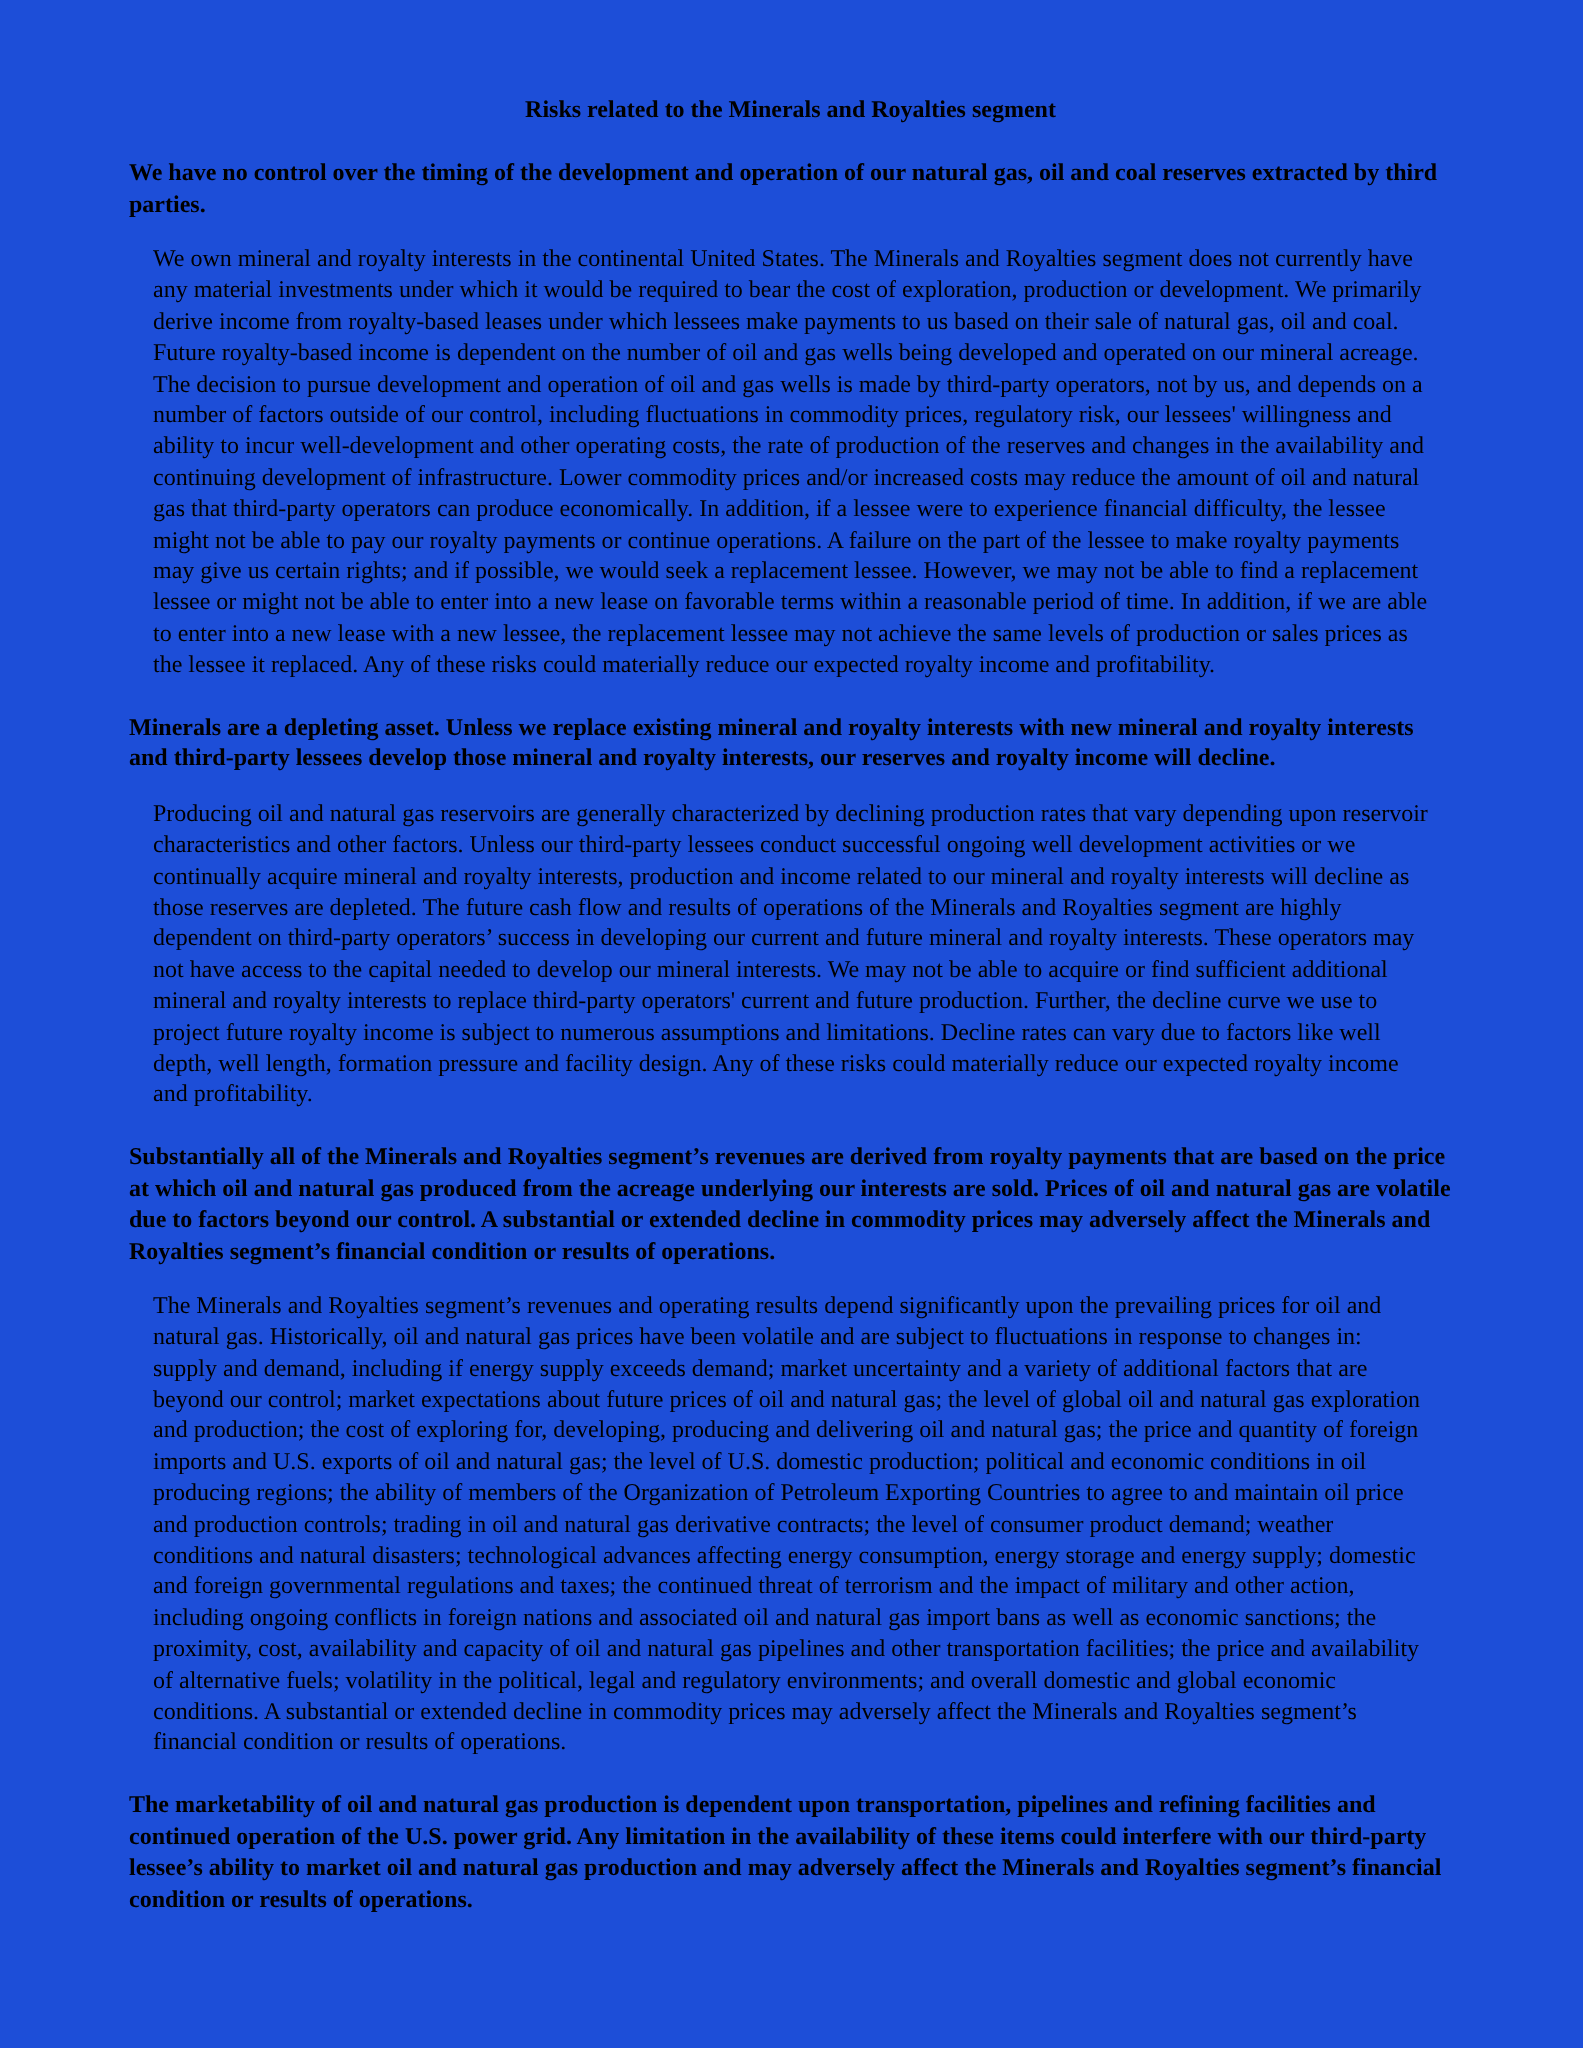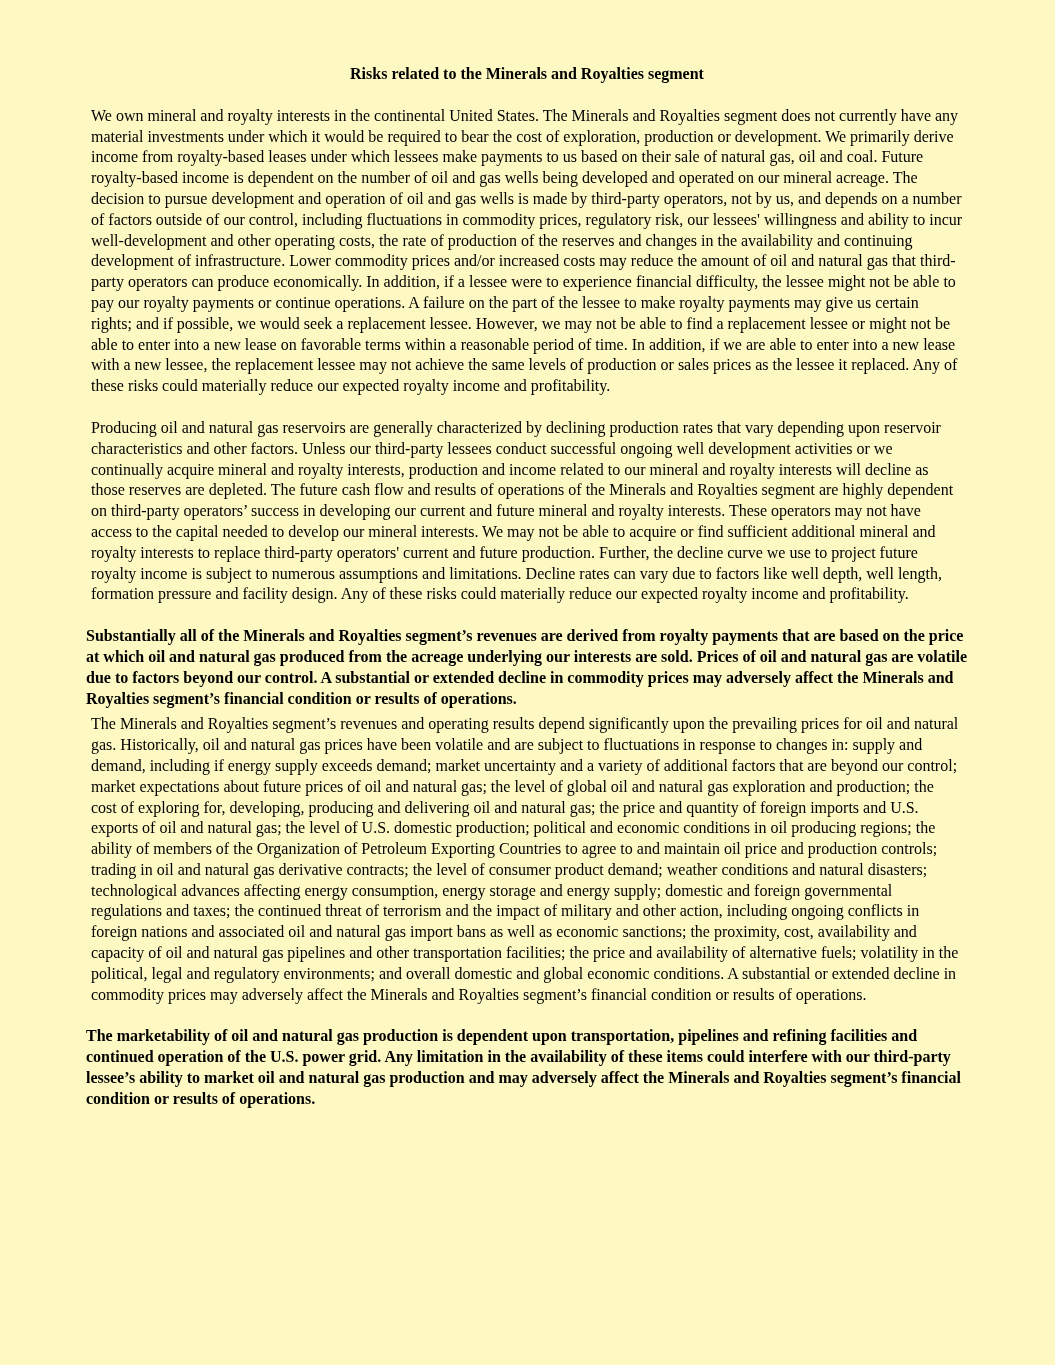--- a/index.html
+++ b/index.html
@@ -1,21 +1,21 @@
 <!DOCTYPE html>
 <html><head>
 <meta charset="utf-8">
 <style>
   * { box-sizing: border-box; }
   html, body { margin: 0; padding: 0; background: #ffffff; }
   .page {
     position: relative;
     width: 1055px;
     height: 1365px;
-    background: #fef9c3;
+    background: #1d4ed8;
     color: #000000;
     font-family: "Liberation Serif", "DejaVu Serif", serif;
     font-size: 16px;
     line-height: 20.8px;
     overflow: hidden;
   }
   .content {
     padding: 64px 87px 0 86px;
   }
   .doc-title {
@@ -24,44 +24,46 @@
     text-align: center;
     margin: 0 0 21px 0;
   }
   .section { margin-top: 21px; }
   .section:first-of-type { margin-top: 0; }
   .section-heading {
     font-weight: bold;
     margin: 0;
   }
   .section-body {
-    margin: 5px;
+    margin: 16px;
     text-align: left;
   }
   .page-number {
     position: absolute;
     left: 0;
     bottom: 34px;
     width: 100%;
     text-align: center;
   }
 </style>
 </head>
 <body>
 
 <div class="page">
   <div class="content">
 
     <h1 class="doc-title">Risks related to the Minerals and Royalties segment</h1>
 
     <div class="section">
+      <p class="section-heading">We have no control over the timing of the development and operation of our natural gas, oil and coal reserves extracted by third parties.</p>
       <p class="section-body">We own mineral and royalty interests in the continental United States. The Minerals and Royalties segment does not currently have any material investments under which it would be required to bear the cost of exploration, production or development. We primarily derive income from royalty-based leases under which lessees make payments to us based on their sale of natural gas, oil and coal. Future royalty-based income is dependent on the number of oil and gas wells being developed and operated on our mineral acreage. The decision to pursue development and operation of oil and gas wells is made by third-party operators, not by us, and depends on a number of factors outside of our control, including fluctuations in commodity prices, regulatory risk, our lessees' willingness and ability to incur well-development and other operating costs, the rate of production of the reserves and changes in the availability and continuing development of infrastructure. Lower commodity prices and/or increased costs may reduce the amount of oil and natural gas that third-party operators can produce economically. In addition, if a lessee were to experience financial difficulty, the lessee might not be able to pay our royalty payments or continue operations. A failure on the part of the lessee to make royalty payments may give us certain rights; and if possible, we would seek a replacement lessee. However, we may not be able to find a replacement lessee or might not be able to enter into a new lease on favorable terms within a reasonable period of time. In addition, if we are able to enter into a new lease with a new lessee, the replacement lessee may not achieve the same levels of production or sales prices as the lessee it replaced. Any of these risks could materially reduce our expected royalty income and profitability.</p>
     </div>
 
     <div class="section">
+      <p class="section-heading">Minerals are a depleting asset. Unless we replace existing mineral and royalty interests with new mineral and royalty interests and third-party lessees develop those mineral and royalty interests, our reserves and royalty income will decline.</p>
       <p class="section-body">Producing oil and natural gas reservoirs are generally characterized by declining production rates that vary depending upon reservoir characteristics and other factors. Unless our third-party lessees conduct successful ongoing well development activities or we continually acquire mineral and royalty interests, production and income related to our mineral and royalty interests will decline as those reserves are depleted. The future cash flow and results of operations of the Minerals and Royalties segment are highly dependent on third-party operators’ success in developing our current and future mineral and royalty interests. These operators may not have access to the capital needed to develop our mineral interests. We may not be able to acquire or find sufficient additional mineral and royalty interests to replace third-party operators' current and future production. Further, the decline curve we use to project future royalty income is subject to numerous assumptions and limitations. Decline rates can vary due to factors like well depth, well length, formation pressure and facility design. Any of these risks could materially reduce our expected royalty income and profitability.</p>
     </div>
 
     <div class="section">
       <p class="section-heading">Substantially all of the Minerals and Royalties segment’s revenues are derived from royalty payments that are based on the price at which oil and natural gas produced from the acreage underlying our interests are sold. Prices of oil and natural gas are volatile due to factors beyond our control. A substantial or extended decline in commodity prices may adversely affect the Minerals and Royalties segment’s financial condition or results of operations.</p>
       <p class="section-body">The Minerals and Royalties segment’s revenues and operating results depend significantly upon the prevailing prices for oil and natural gas. Historically, oil and natural gas prices have been volatile and are subject to fluctuations in response to changes in: supply and demand, including if energy supply exceeds demand; market uncertainty and a variety of additional factors that are beyond our control; market expectations about future prices of oil and natural gas; the level of global oil and natural gas exploration and production; the cost of exploring for, developing, producing and delivering oil and natural gas; the price and quantity of foreign imports and U.S. exports of oil and natural gas; the level of U.S. domestic production; political and economic conditions in oil producing regions; the ability of members of the Organization of Petroleum Exporting Countries to agree to and maintain oil price and production controls; trading in oil and natural gas derivative contracts; the level of consumer product demand; weather conditions and natural disasters; technological advances affecting energy consumption, energy storage and energy supply; domestic and foreign governmental regulations and taxes; the continued threat of terrorism and the impact of military and other action, including ongoing conflicts in foreign nations and associated oil and natural gas import bans as well as economic sanctions; the proximity, cost, availability and capacity of oil and natural gas pipelines and other transportation facilities; the price and availability of alternative fuels; volatility in the political, legal and regulatory environments; and overall domestic and global economic conditions. A substantial or extended decline in commodity prices may adversely affect the Minerals and Royalties segment’s financial condition or results of operations.</p>
     </div>
 
     <div class="section">
       <p class="section-heading">The marketability of oil and natural gas production is dependent upon transportation, pipelines and refining facilities and continued operation of the U.S. power grid. Any limitation in the availability of these items could interfere with our third-party lessee’s ability to market oil and natural gas production and may adversely affect the Minerals and Royalties segment’s financial condition or results of operations.</p>

